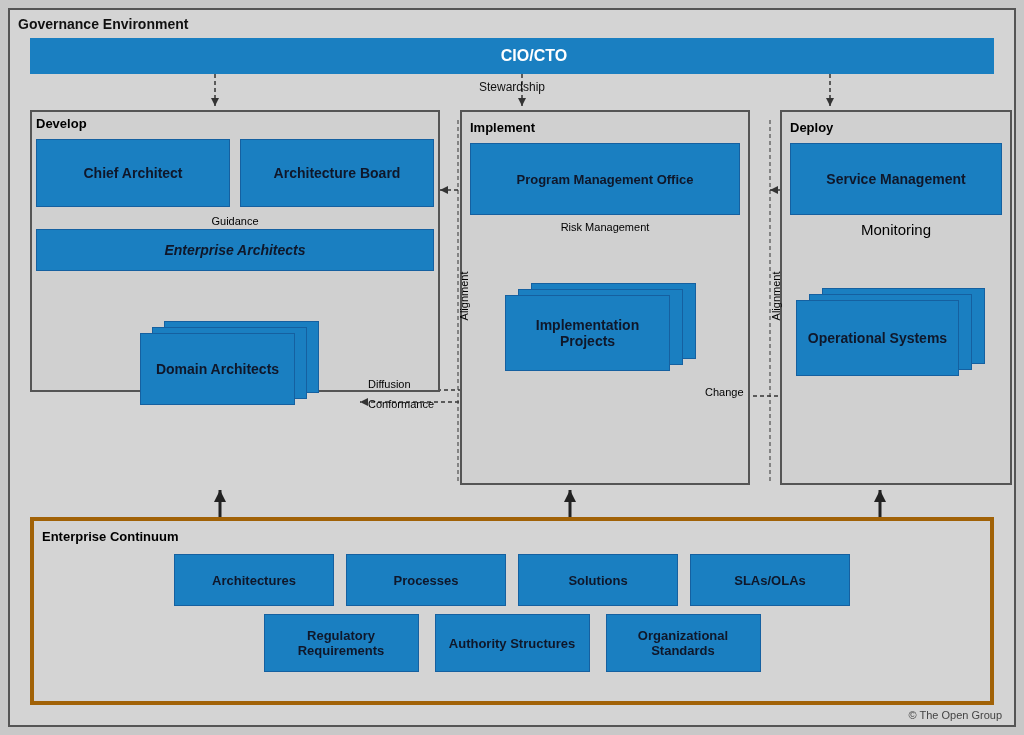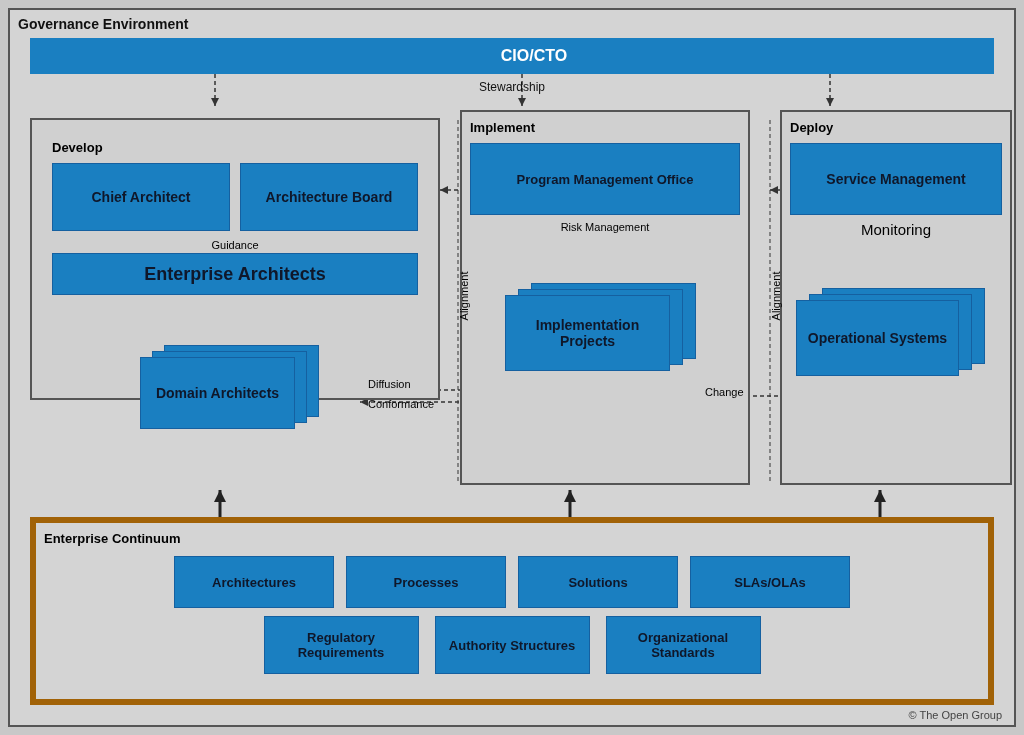--- a/index.html
+++ b/index.html
@@ -106,21 +106,21 @@
       margin: 0 auto 6px auto;
     }
 
     
     .enterprise-continuum {
       position: absolute;
       bottom: 20px;
       left: 20px;
       right: 20px;
       height: 188px;
-      border: 6px solid #a16207;
+      border: 4px solid #a16207;
       background: #d4d4d4;
       padding: 8px;
     }
 
     .ec-title {
       font-weight: bold;
       font-size: 13px;
       margin-bottom: 10px;
     }
 
@@ -220,35 +220,35 @@
     <polygon points="560,480 554,492 566,492" fill="#222"></polygon>
     <polygon points="560,520 554,508 566,508" fill="#222"></polygon>
 
     <line x1="870" y1="480" x2="870" y2="520" stroke="#222" stroke-width="3"></line>
     <polygon points="870,480 864,492 876,492" fill="#222"></polygon>
     <polygon points="870,520 864,508 876,508" fill="#222"></polygon>
   </svg>
 
   <div class="stewardship-label" style="position:absolute; top:70px; left:50%; transform:translateX(-50%); font-size:12px;">Stewardship</div>
 
-  <div style="position:absolute; top:100px; left:20px; width:410px; height:282px; border:2px solid #555; background:#d0d0d0; padding:20px;margin-top:8px;">
+  <div style="position:absolute; top:100px; left:20px; width:410px; height:282px; border:2px solid #555; background:#d0d0d0; padding:4px;">
     <div class="section-title">Develop</div>
 
     <div style="display:flex; gap:10px; margin-bottom:8px;">
       <div class="blue-box chief-architect" style="flex:1; height:68px; font-size:14px;">
         <span>Chief Architect</span>
       </div>
       <div class="blue-box arch-board" style="flex:1; height:68px; font-size:14px;">
         <span>Architecture Board</span>
       </div>
     </div>
 
     <div style="font-size:11px; text-align:center; margin-bottom:2px;">Guidance</div>
 
-    <div class="blue-box enterprise-architects" style="height:42px; font-size:18px; margin-bottom:50px;">
+    <div class="blue-box enterprise-architects" style="height:42px; font-size:14px; margin-bottom:50px;font-style:italic;">
       <span>Enterprise Architects</span>
     </div>
 
     <div style="position:relative; height:90px; width:190px; margin: 0 auto;">
       <div style="position:absolute; top:0; left:24px; width:155px; height:72px; background:#1a7fc1; border:1px solid #1560a0;"></div>
       <div style="position:absolute; top:6px; left:12px; width:155px; height:72px; background:#1a7fc1; border:1px solid #1560a0;"></div>
       <div class="blue-box" style="position:absolute; top:12px; left:0; width:155px; height:72px; font-size:14px;">
         <span>Domain Architects</span>
       </div>
     </div>

